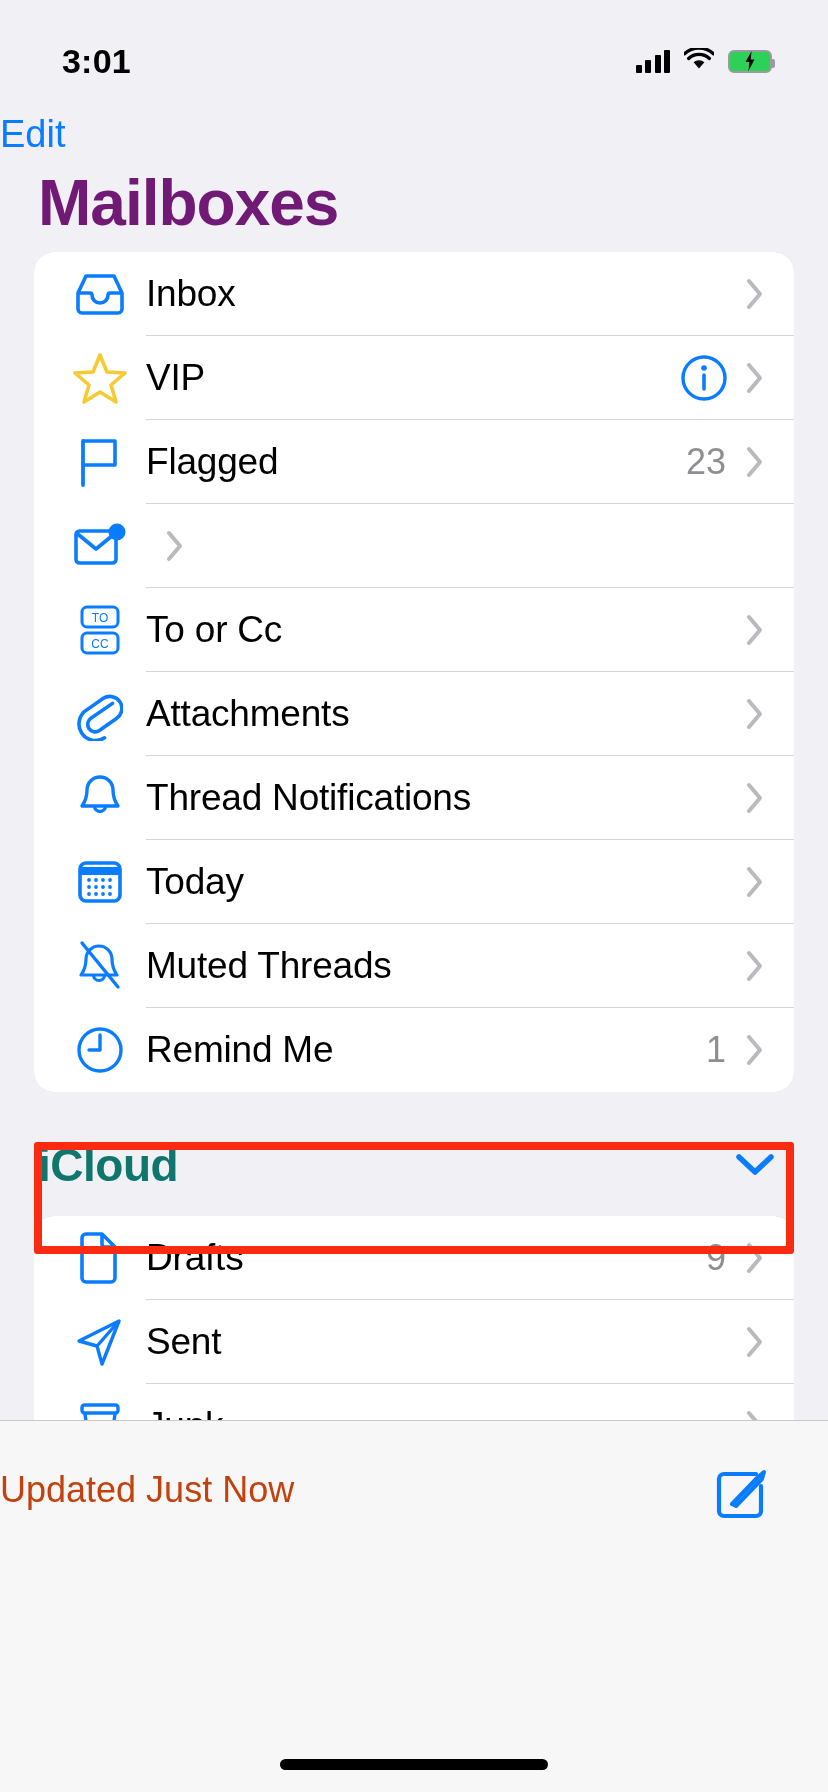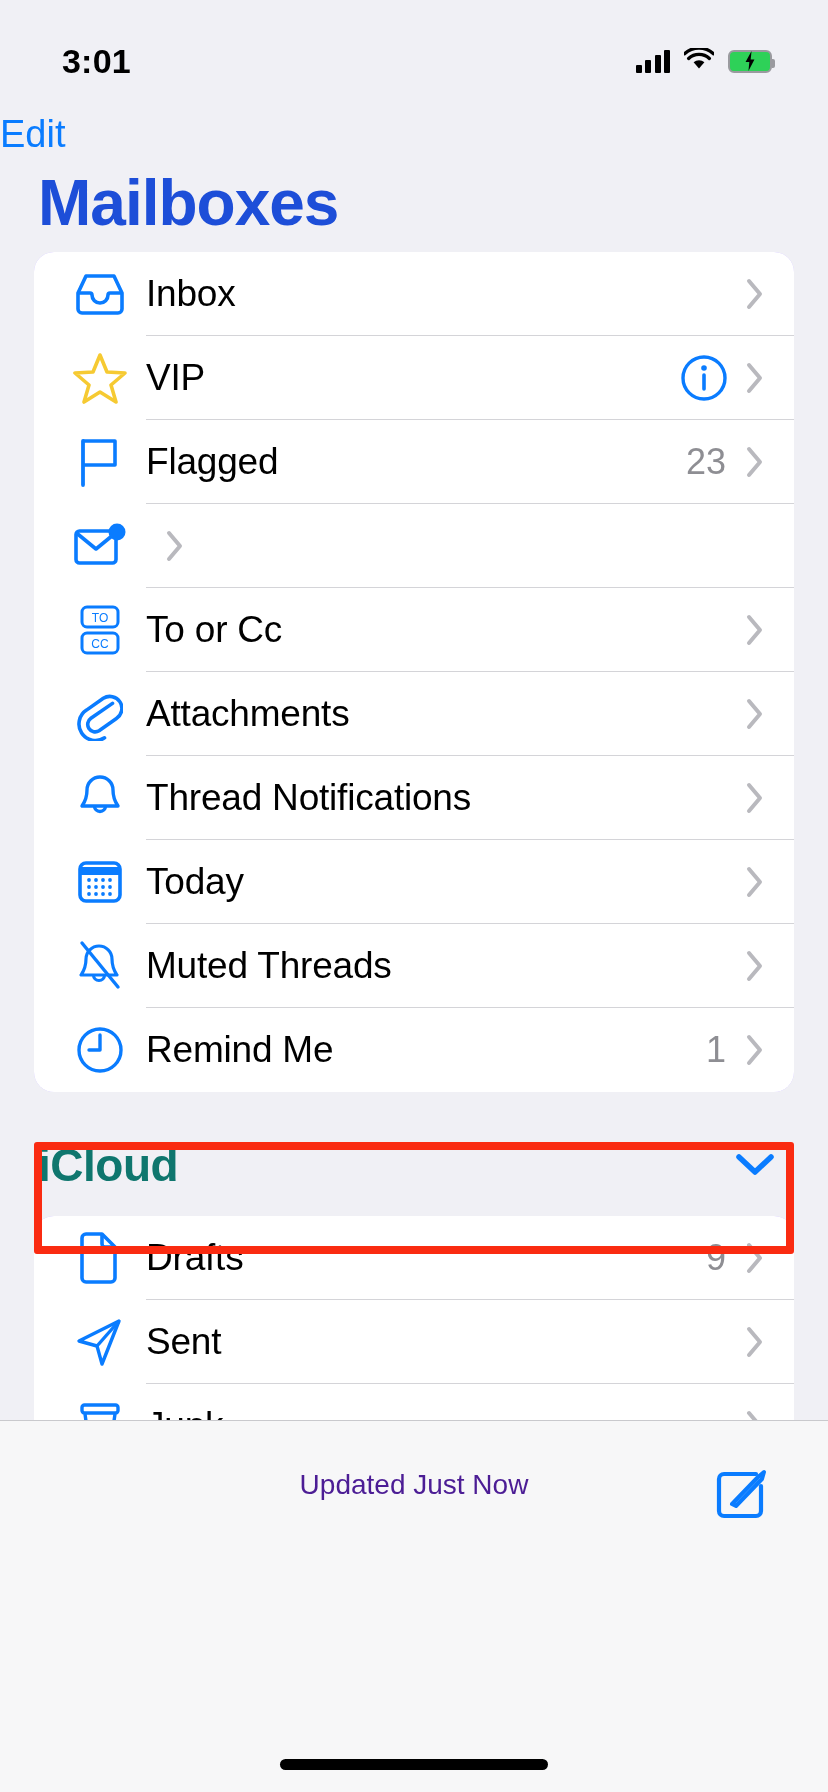--- a/index.html
+++ b/index.html
@@ -63,21 +63,21 @@
     font-size: 38px; color: #0a7cff;
     background: none; border: none;
     font-family: "Liberation Sans", sans-serif;
     cursor: pointer;
   }
 
   
   .page-title {
     position: absolute; top: 166px; left: 38px;
     font-size: 64px; font-weight: bold;
-    color: #1d4ed8; letter-spacing: -1px;
+    color: #701a75; letter-spacing: -1px;
   }
 
   
   .content {
     position: absolute; top: 252px; left: 0;
     width: 828px; height: 1168px;
     overflow: hidden;
   }
 
   .card {
@@ -157,22 +157,21 @@
   .toolbar {
     position: absolute; bottom: 0; left: 0;
     width: 828px; height: 372px;
     background: #f7f7f8;
     border-top: 1px solid #c9c9cd;
     z-index: 30;
   }
   .toolbar-status {
     position: absolute;
     top: 48px; left: 0; width: 828px;
-    text-align: center;
-    font-size: 28px; color: #4c1d95;
+    font-size: 36px; color: #c2410c;
   }
   .compose-btn {
     position: absolute; top: 36px; right: 46px;
     width: 78px; height: 78px;
     display: flex; align-items: center; justify-content: center;
     background: none; border: none; cursor: pointer;
   }
   .home-indicator {
     position: absolute; bottom: 22px; left: 50%;
     transform: translateX(-50%);

